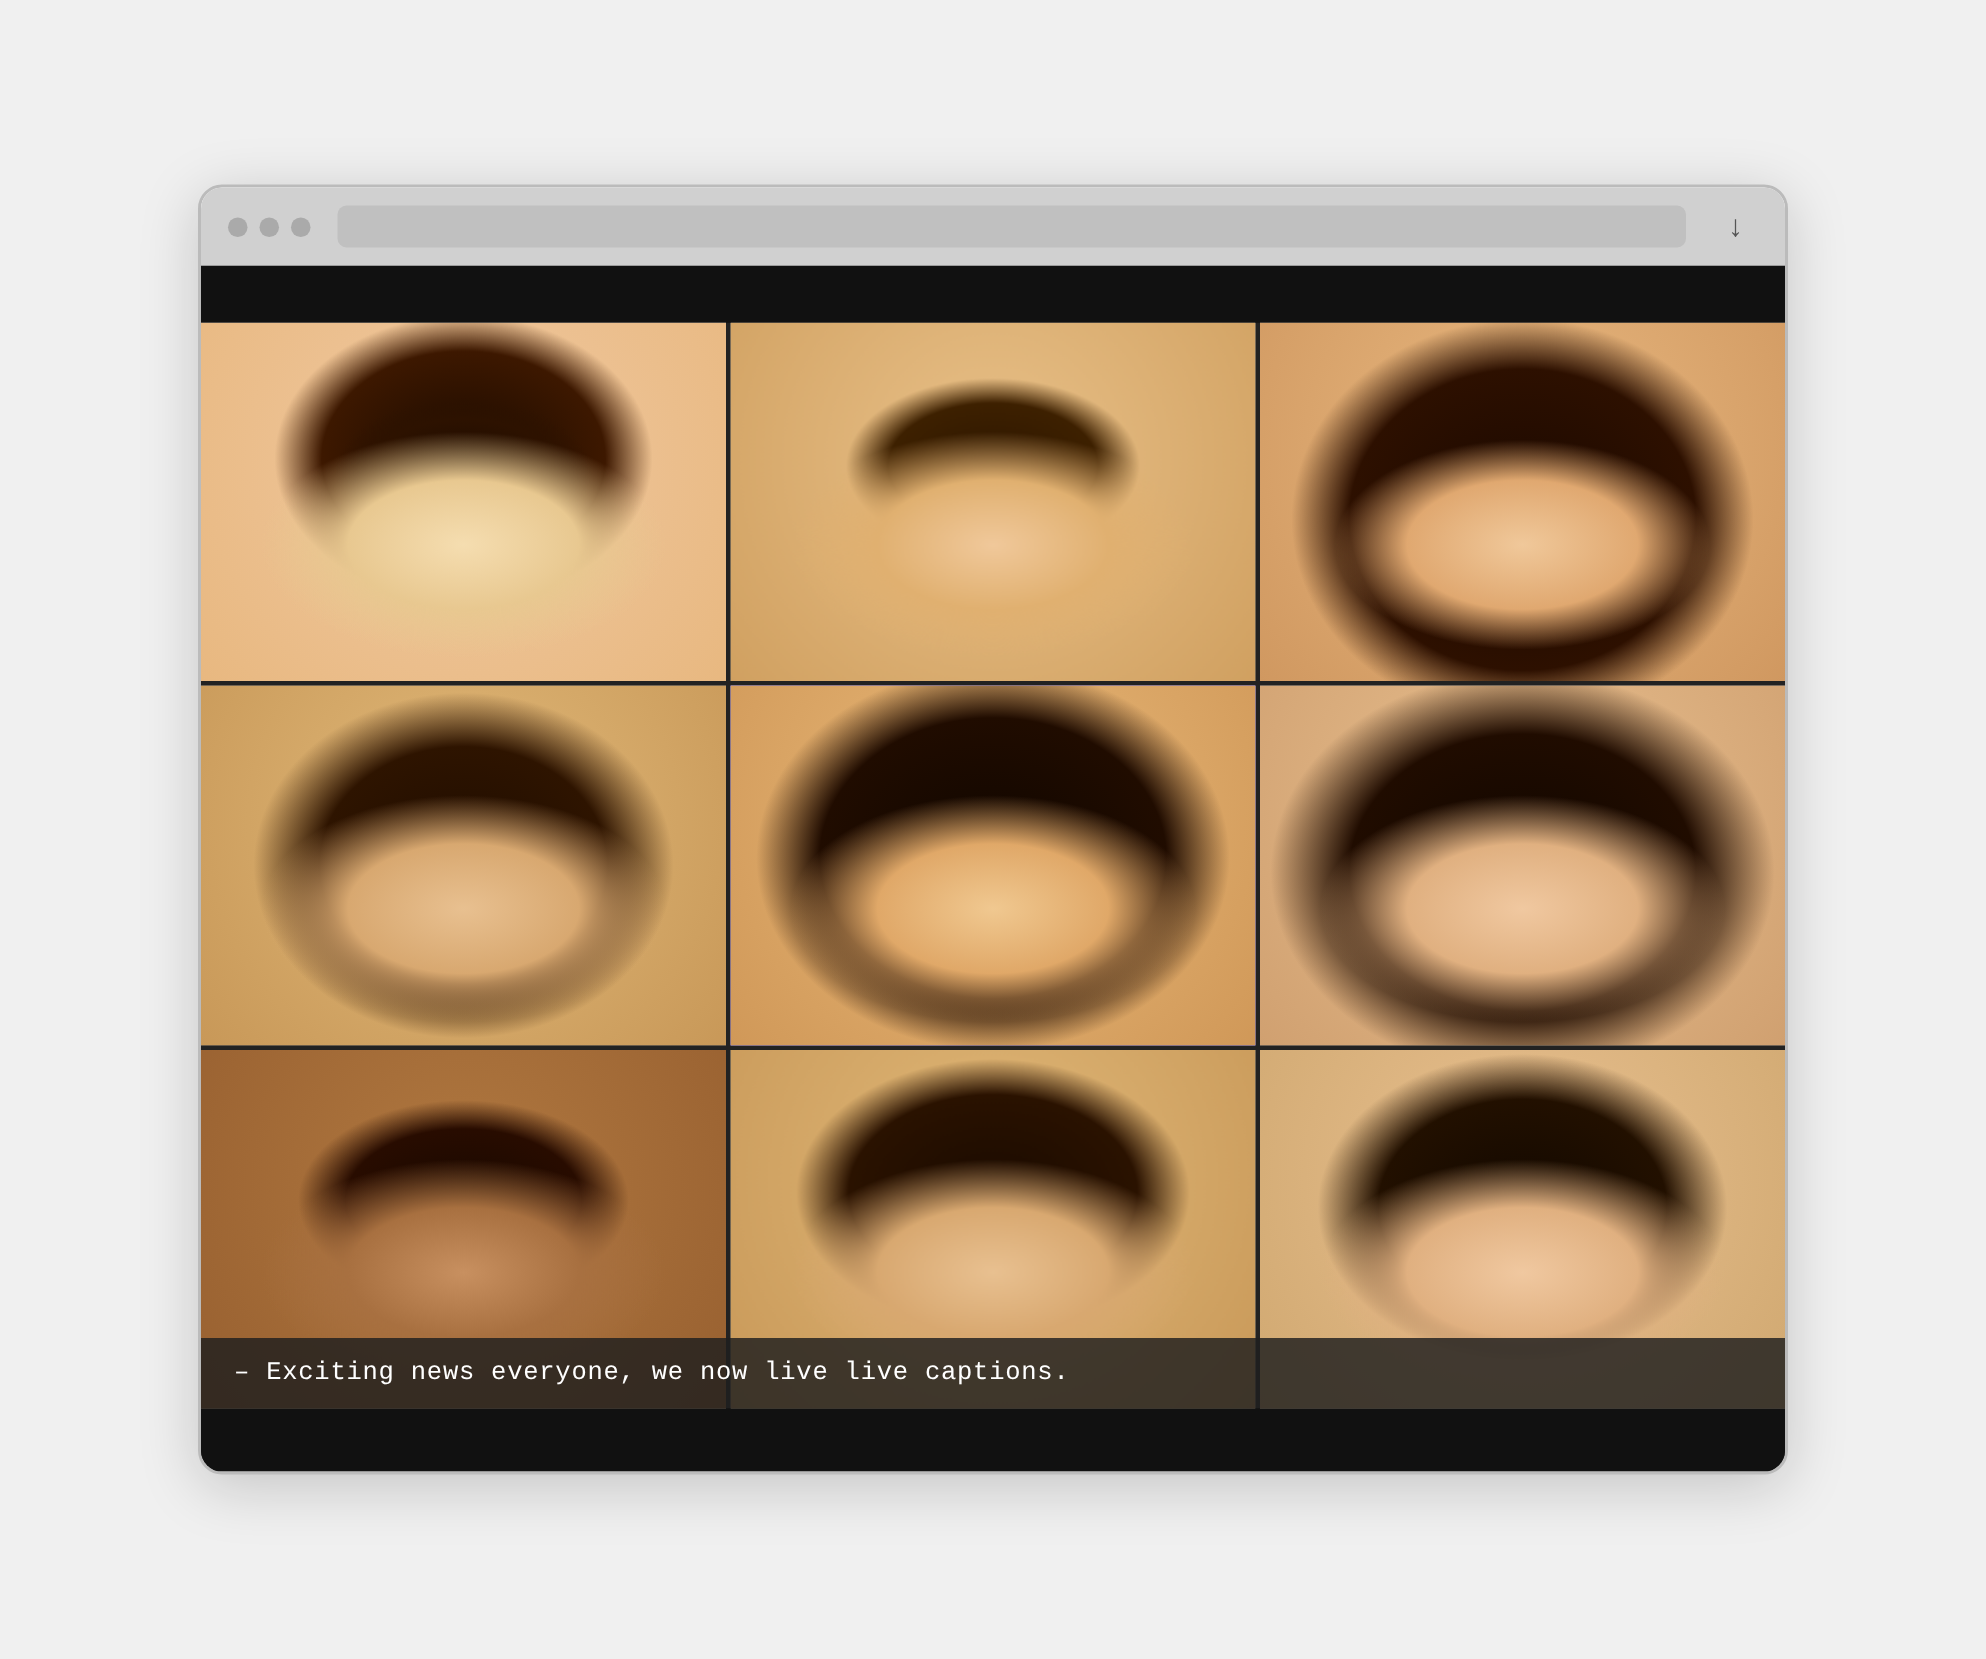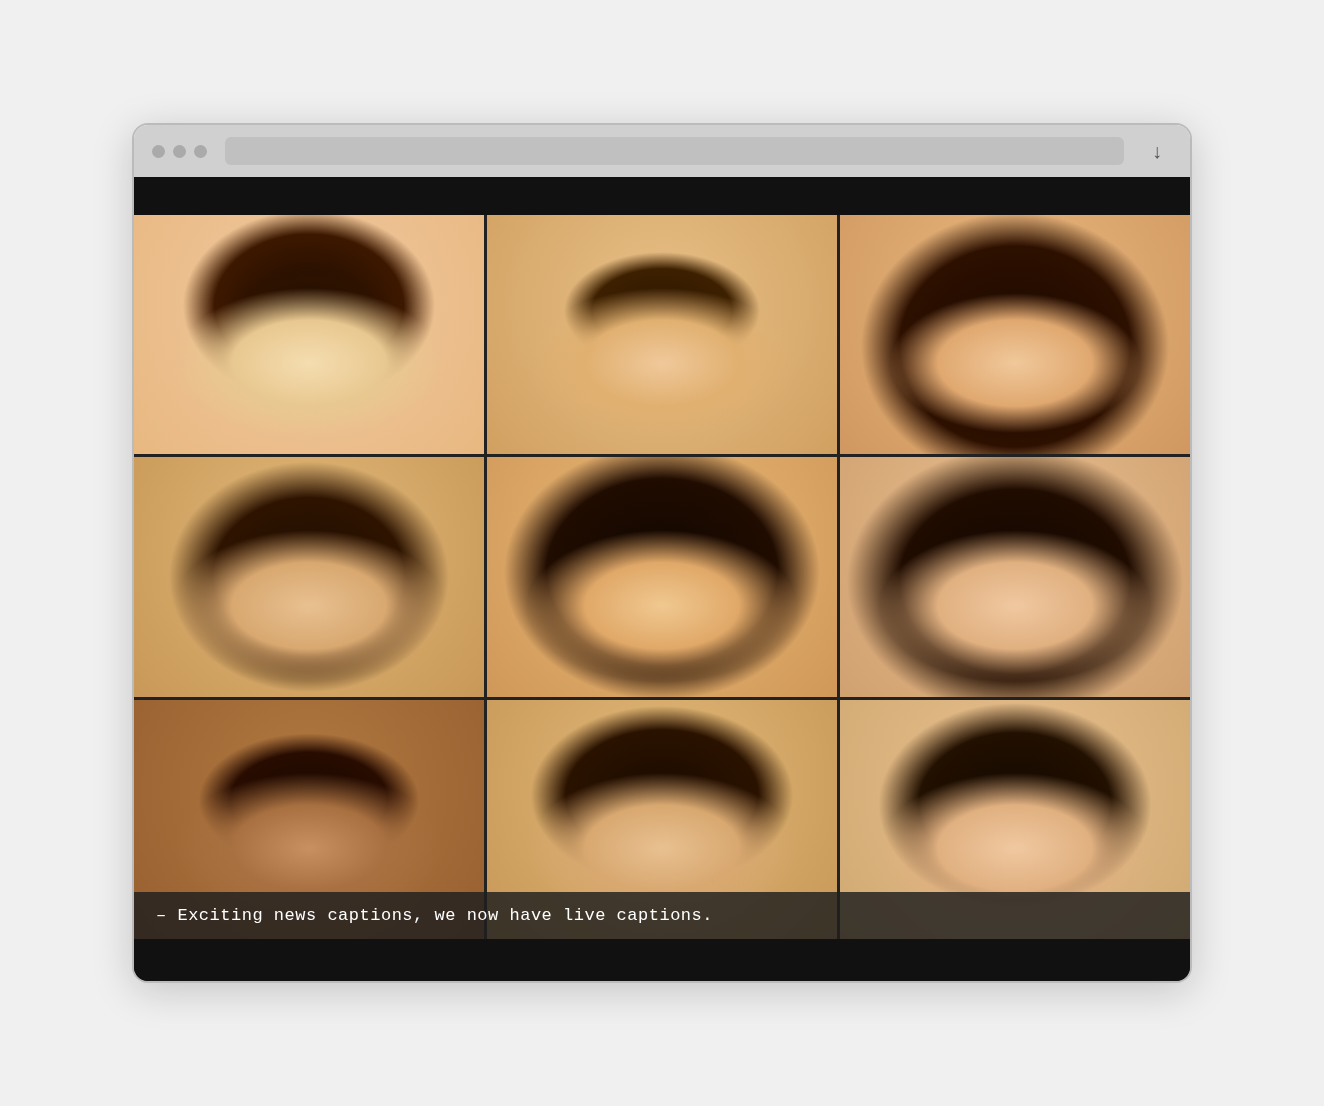--- a/index.html
+++ b/index.html
@@ -272,20 +272,20 @@
         <div class="video-cell cell-8">
           <div class="participant-visual"></div>
         </div>
         <div class="video-cell cell-9">
           <div class="participant-visual"></div>
         </div>
 
       </div>
 
       <div class="caption-bar">
-        <span class="caption-text">– Exciting news captions, we now have live captions.</span>
+        <span class="caption-text">– Exciting news everyone, we now live live captions.</span>
       </div>
     </div>
 
     <div class="black-bar-bottom"></div>
 
   </div>
 </div>
 
 </body></html>

